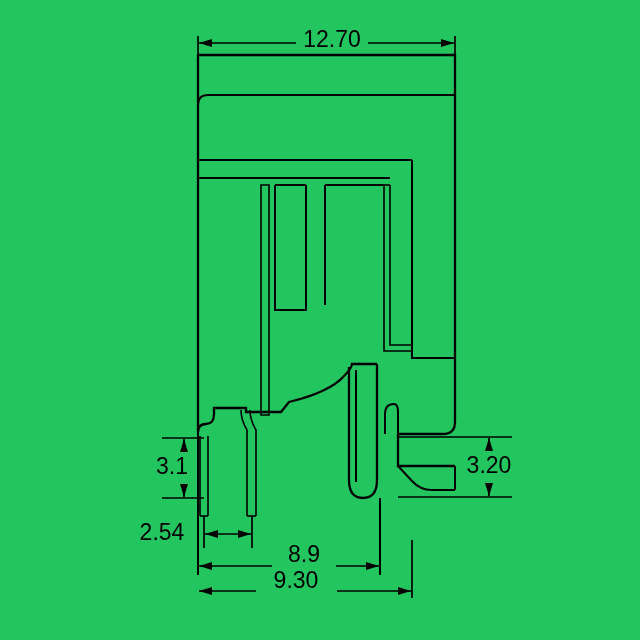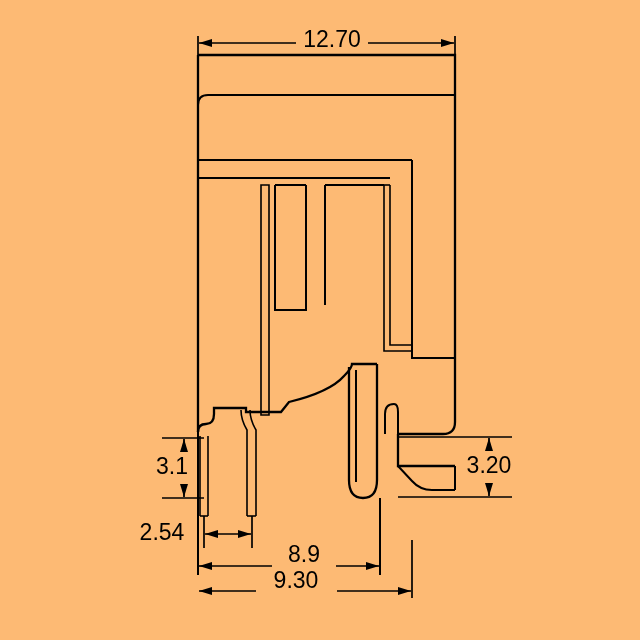--- a/index.html
+++ b/index.html
@@ -10,21 +10,21 @@
   body {
     width: 640px;
     height: 640px;
     overflow: hidden;
     font-family: "Liberation Sans", sans-serif;
   }
   #drawing-root {
     position: relative;
     width: 640px;
     height: 640px;
-    background: #fdba74;
+    background: #22c55e;
   }
   #cad-svg {
     display: block;
     width: 640px;
     height: 640px;
   }
   .dim-text {
     font-family: "Liberation Sans", sans-serif;
     font-size: 23px;
     fill: #000000;

